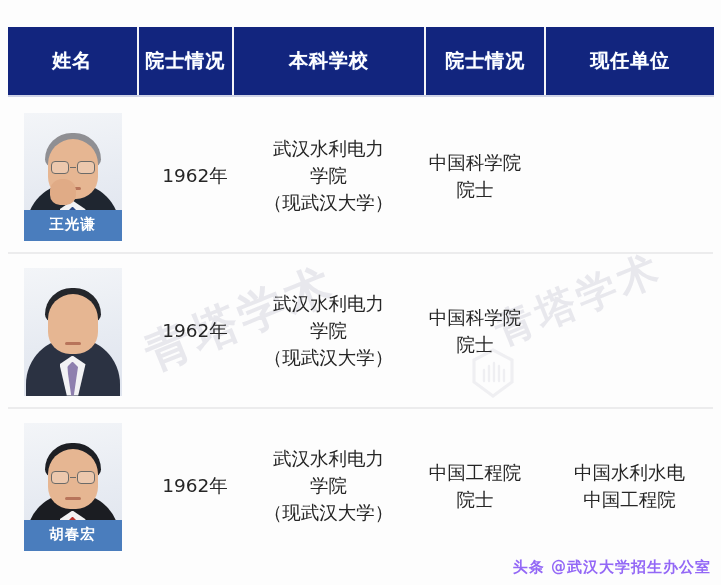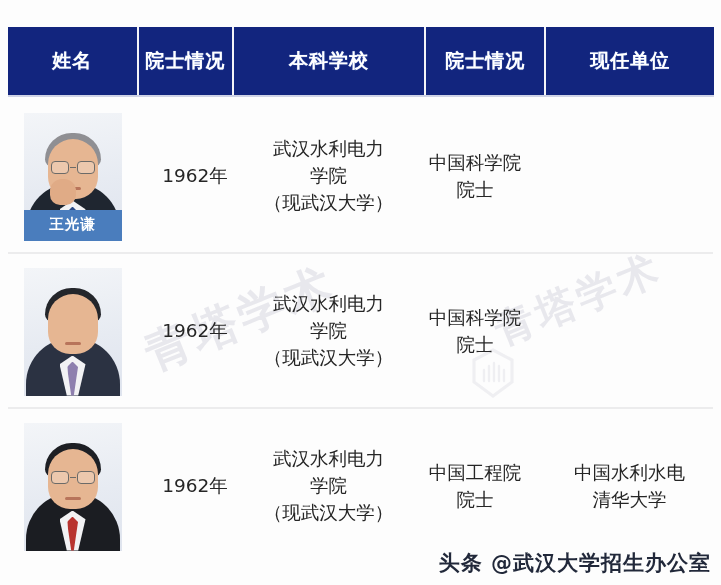--- a/index.html
+++ b/index.html
@@ -226,23 +226,23 @@
     font-weight: 700;
     text-align: center;
     letter-spacing: 1px;
   }
 
   
   .footer-wm {
     position: absolute;
     right: 10px;
     bottom: 8px;
-    font-size: 21px;
+    font-size: 15px;
     font-weight: 700;
-    color: #0f172a;
+    color: #8b5cf6;
     letter-spacing: 1px;
     z-index: 4;
     opacity: .92;
   }
 </style>
 </head>
 <body>
 
 <div id="table-root">
 
@@ -352,37 +352,38 @@
             <div class="p-neck"></div>
             <div class="p-hair" style="background:#1d1f24"></div>
             <div class="p-face"></div>
             <div class="p-glasses">
                 <i class="l"></i>
                 <i class="r"></i>
                 <b></b>
               </div>
             <div class="p-mouth"></div>
           </div>
+          <div class="name-tag">胡春宏</div>
         </div>
       </div>
       <div class="cell c1">
         <span class="lines">1962年</span>
       </div>
       <div class="cell c2">
         <span class="lines">武汉水利电力
 学院
 （现武汉大学）</span>
       </div>
       <div class="cell c3">
         <span class="lines">中国工程院
 院士</span>
       </div>
       <div class="cell c4">
         <span class="lines">中国水利水电
-清华大学</span>
+中国工程院</span>
       </div>
     </div>
 
   </div>
 
   <div class="footer-wm">头条 @武汉大学招生办公室</div>
 
 </div>
 
 </body></html>

